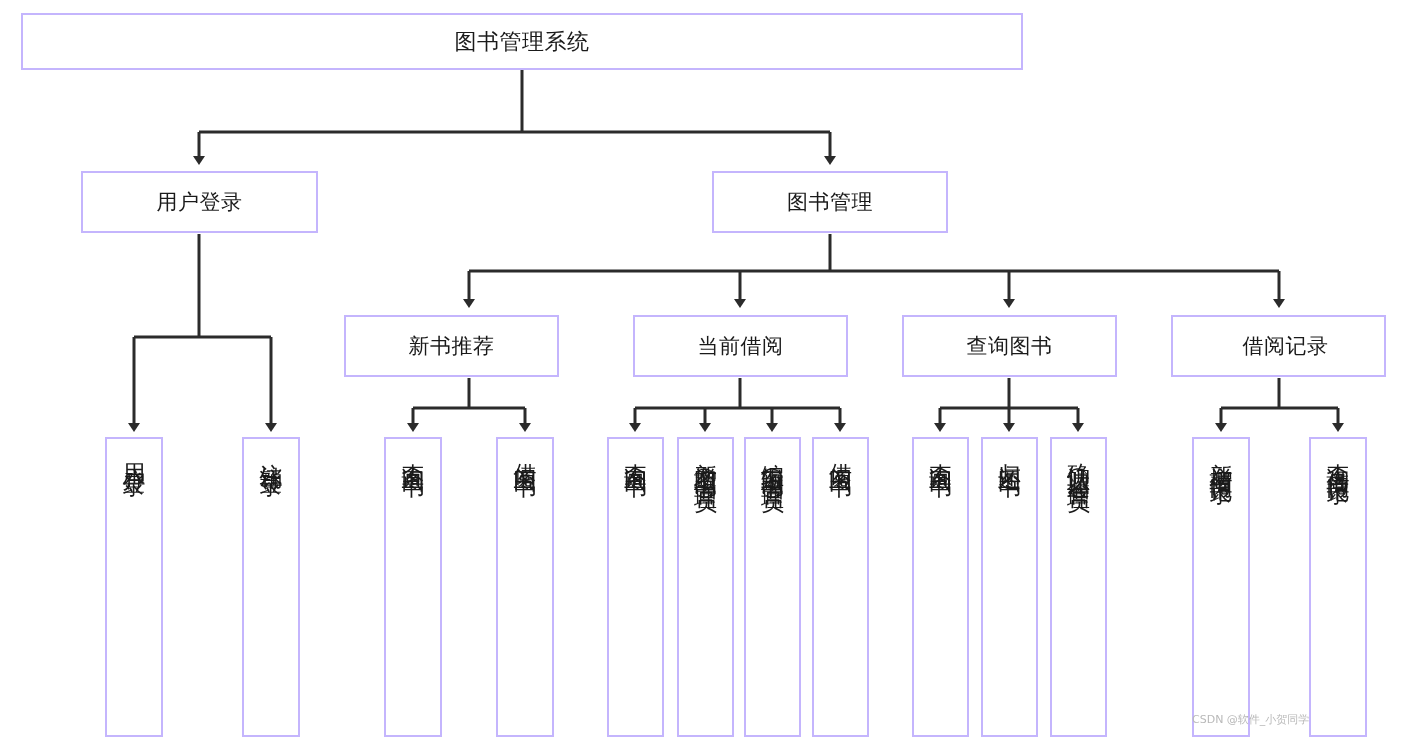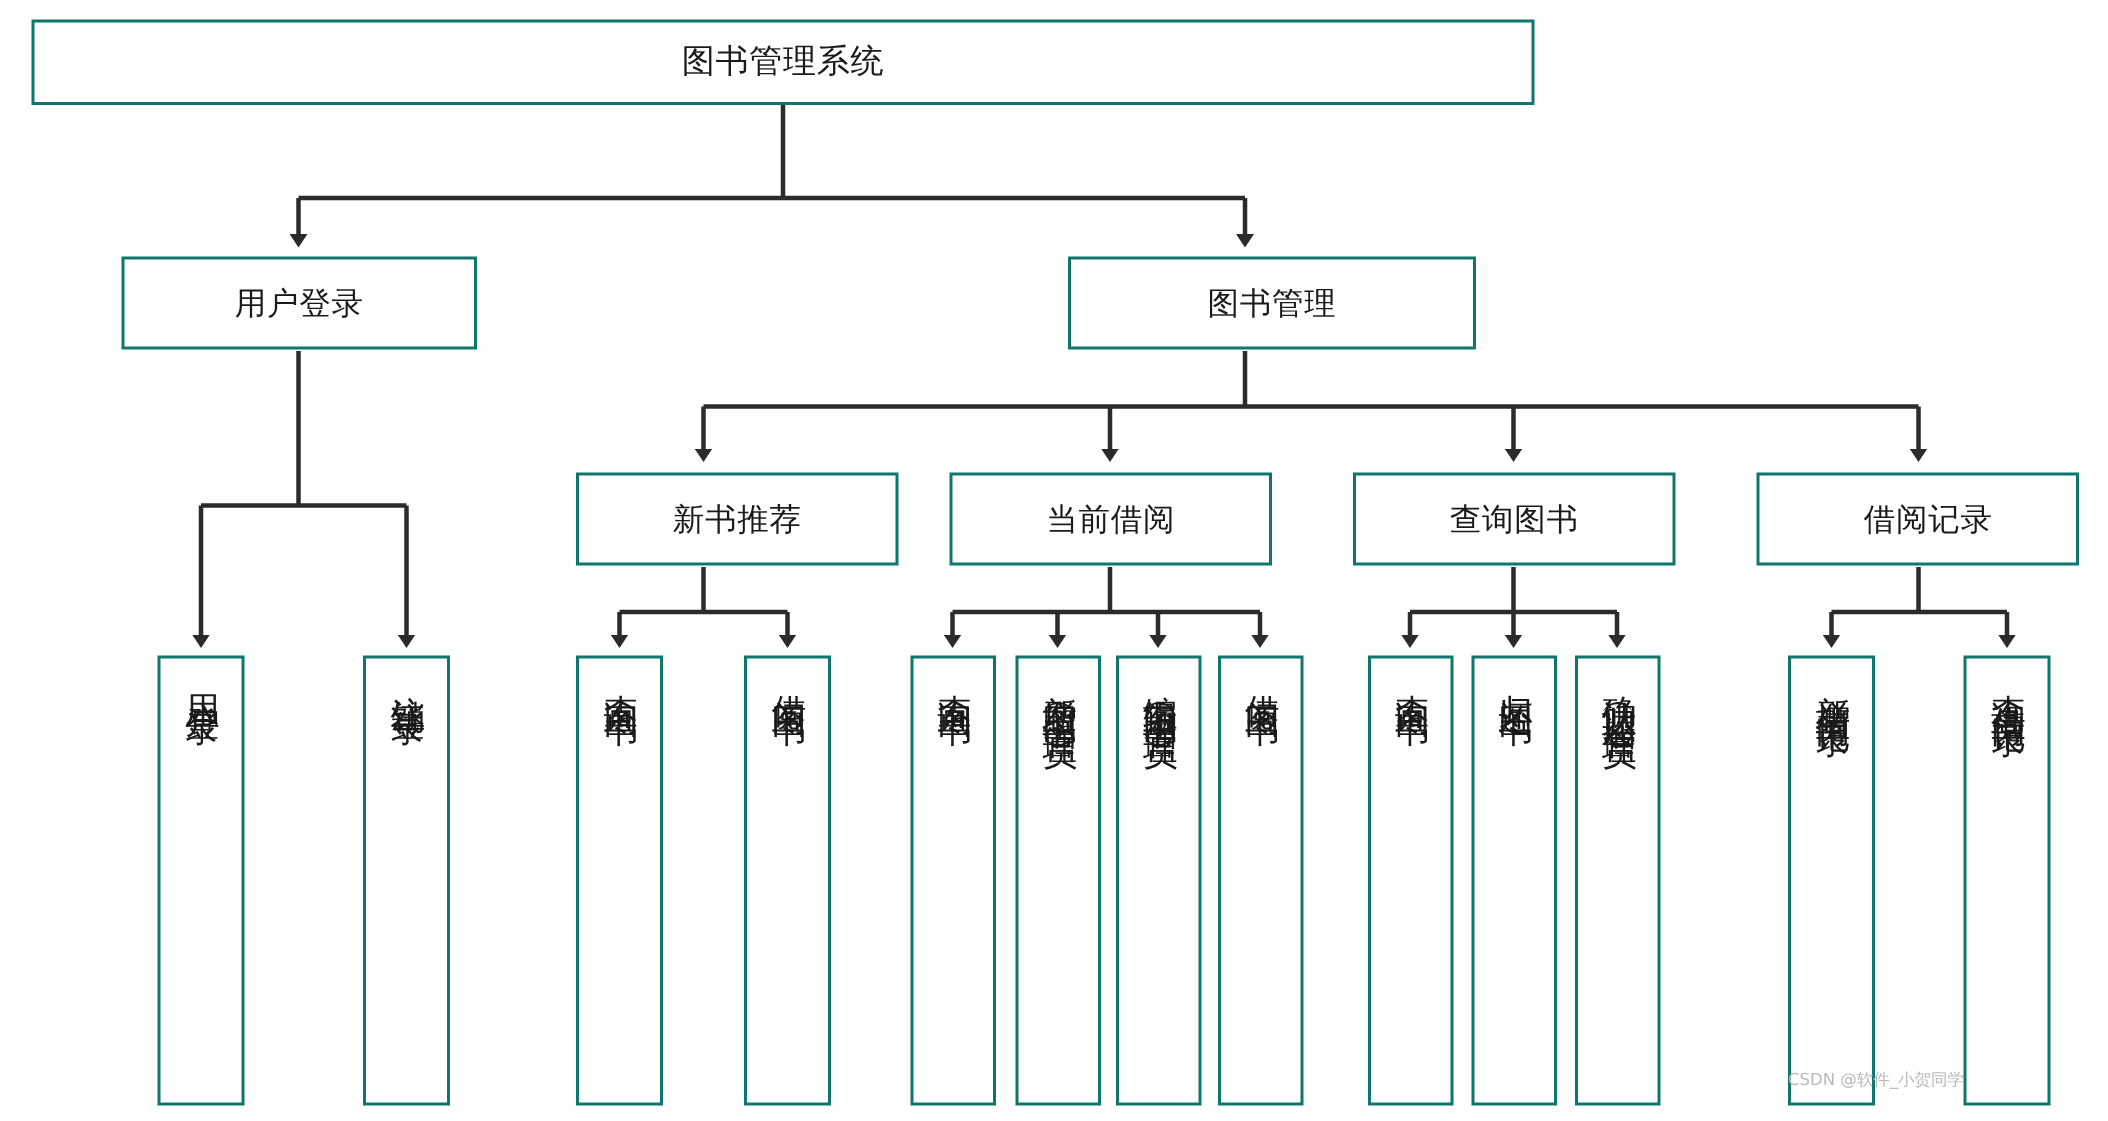--- a/index.html
+++ b/index.html
@@ -24,21 +24,21 @@
     left: 0;
     top: 0;
     width: 1405px;
     height: 747px;
     pointer-events: none;
   }
   .node {
     position: absolute;
     box-sizing: border-box;
     background: #ffffff;
-    border: 2px solid #0f766e;
+    border: 2px solid #c4b5fd;
     display: flex;
     align-items: center;
     justify-content: center;
     color: #1a1a1a;
   }
   .node-label {
     display: block;
     text-align: center;
     line-height: 1.18;
     letter-spacing: 0.5px;
@@ -128,25 +128,25 @@
   </svg>
 
   <div class="node horizontal root" style="left:21px; top:13px; width:1002px; height:57px;">
     <span class="node-label">图书管理系统</span>
   </div>
 
   <div class="node horizontal" style="left:81px; top:171px; width:237px; height:62px;">
     <span class="node-label">用户登录</span>
   </div>
 
-  <div class="node horizontal" style="left:712px; top:171px; width:272px; height:62px;">
+  <div class="node horizontal" style="left:712px; top:171px; width:236px; height:62px;">
     <span class="node-label">图书管理</span>
   </div>
 
-  <div class="node horizontal" style="left:384px; top:315px; width:215px; height:62px;">
+  <div class="node horizontal" style="left:344px; top:315px; width:215px; height:62px;">
     <span class="node-label">新书推荐</span>
   </div>
 
   <div class="node horizontal" style="left:633px; top:315px; width:215px; height:62px;">
     <span class="node-label">当前借阅</span>
   </div>
 
   <div class="node horizontal" style="left:902px; top:315px; width:215px; height:62px;">
     <span class="node-label">查询图书</span>
   </div>

